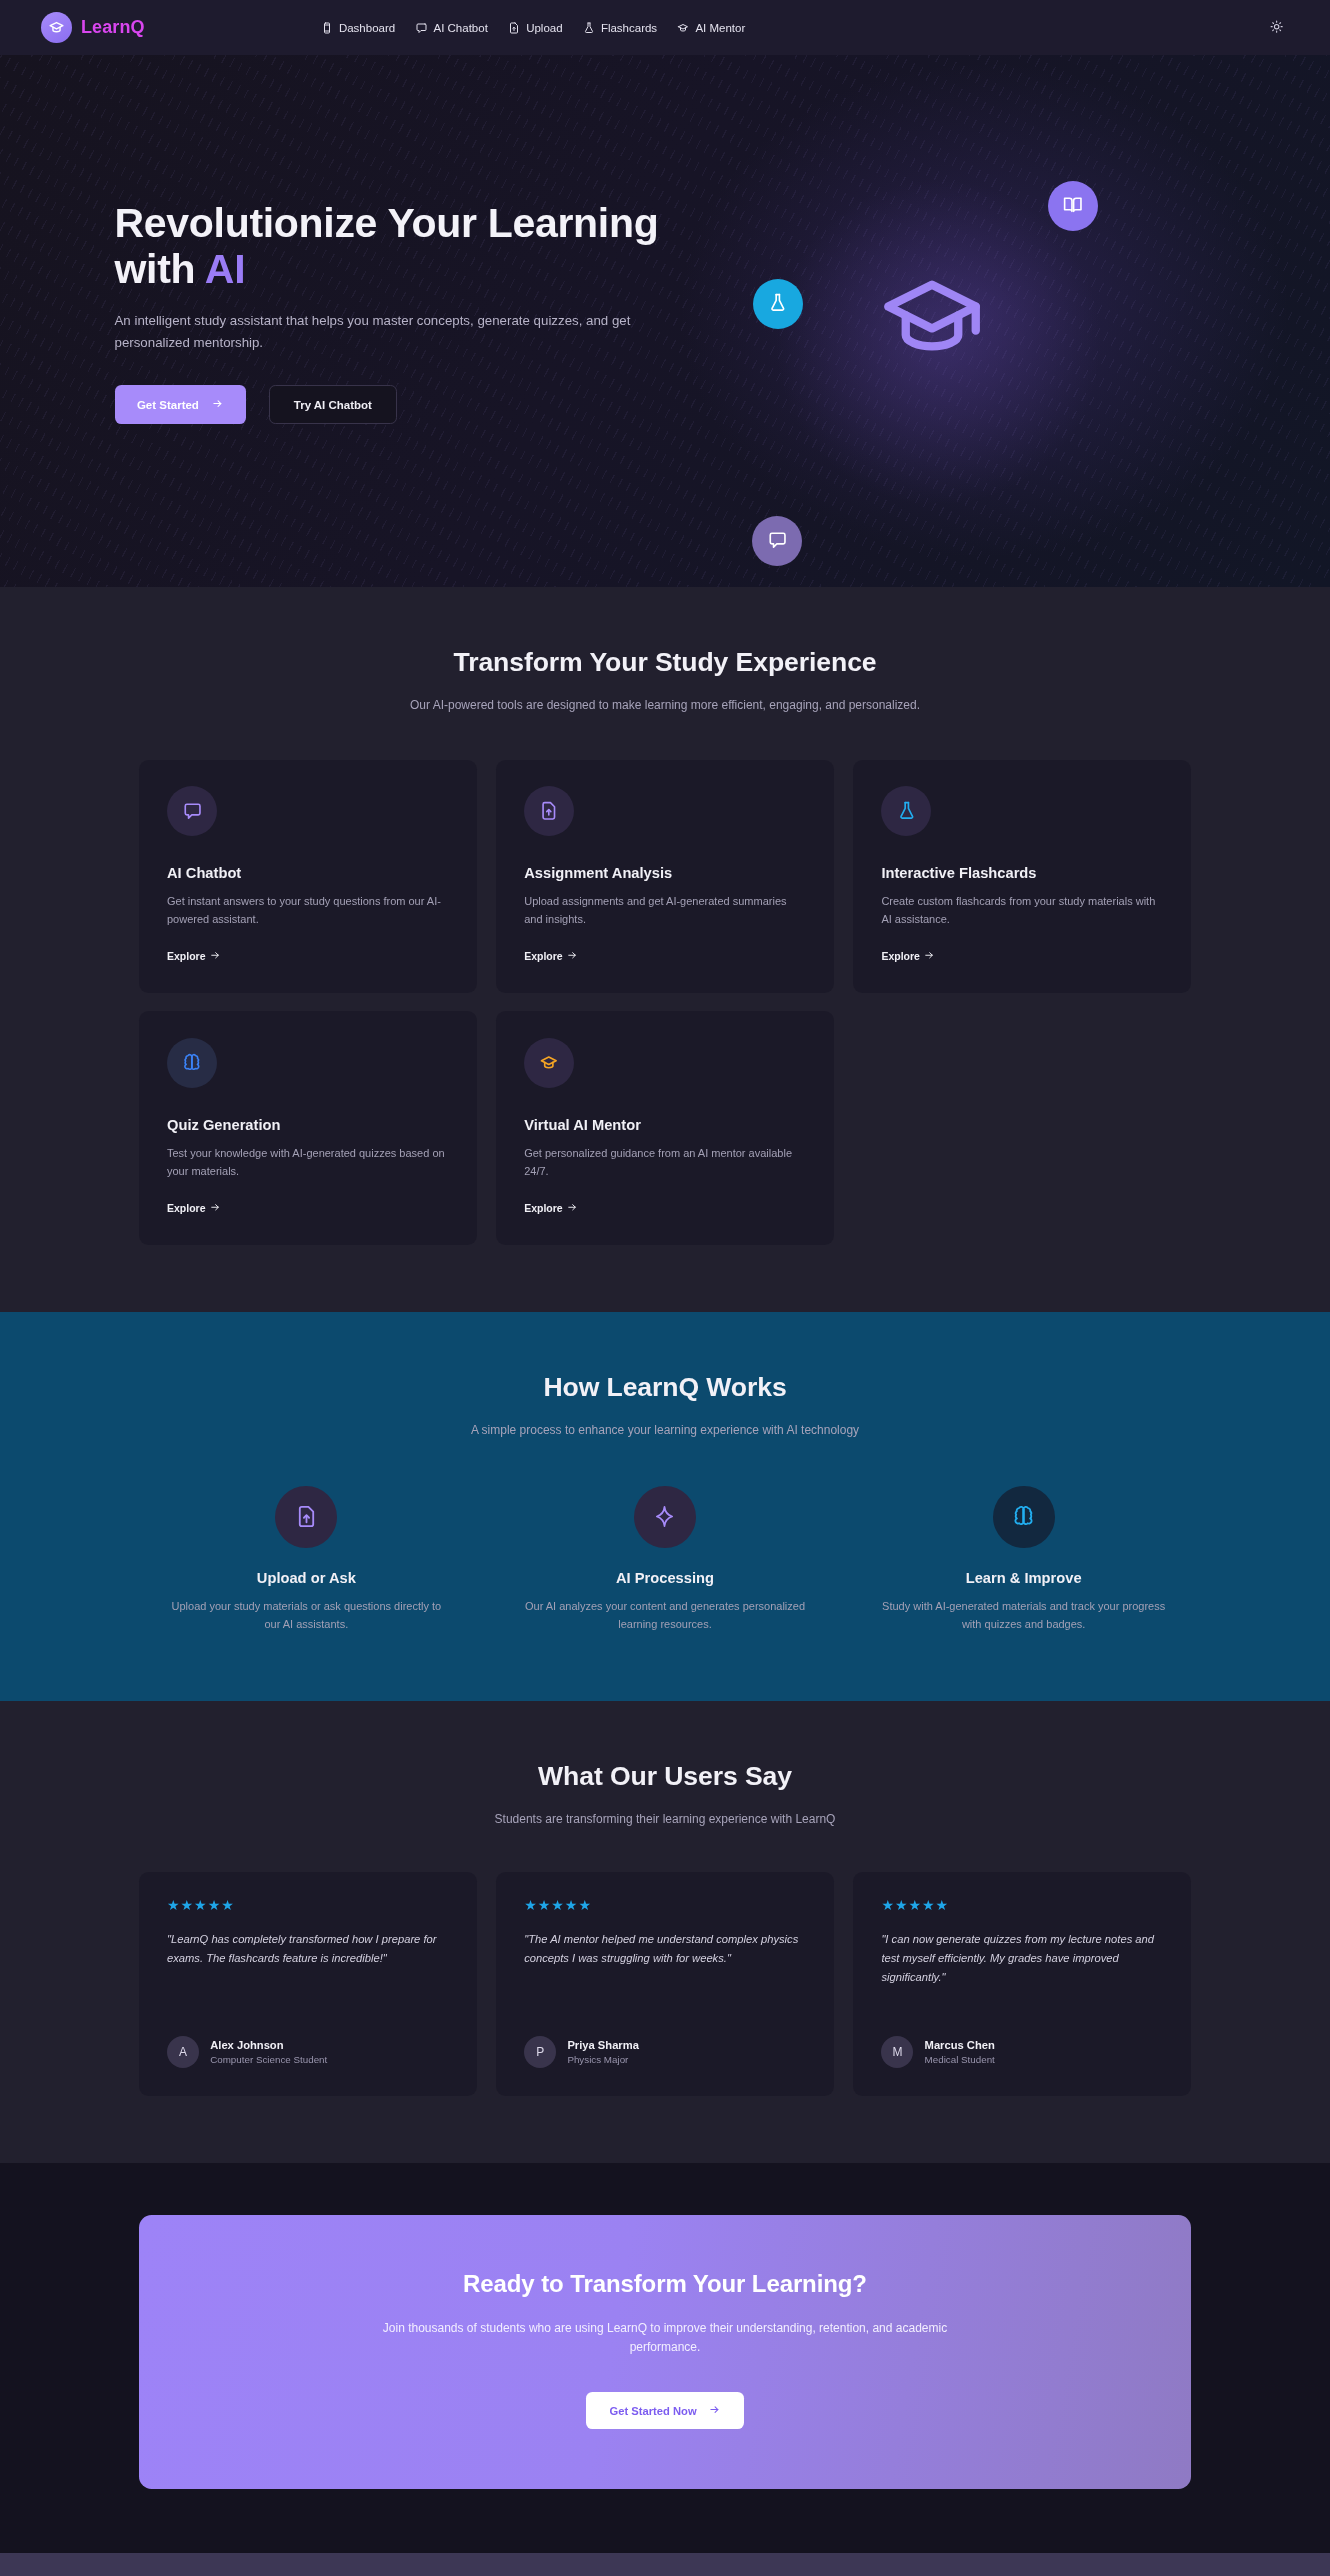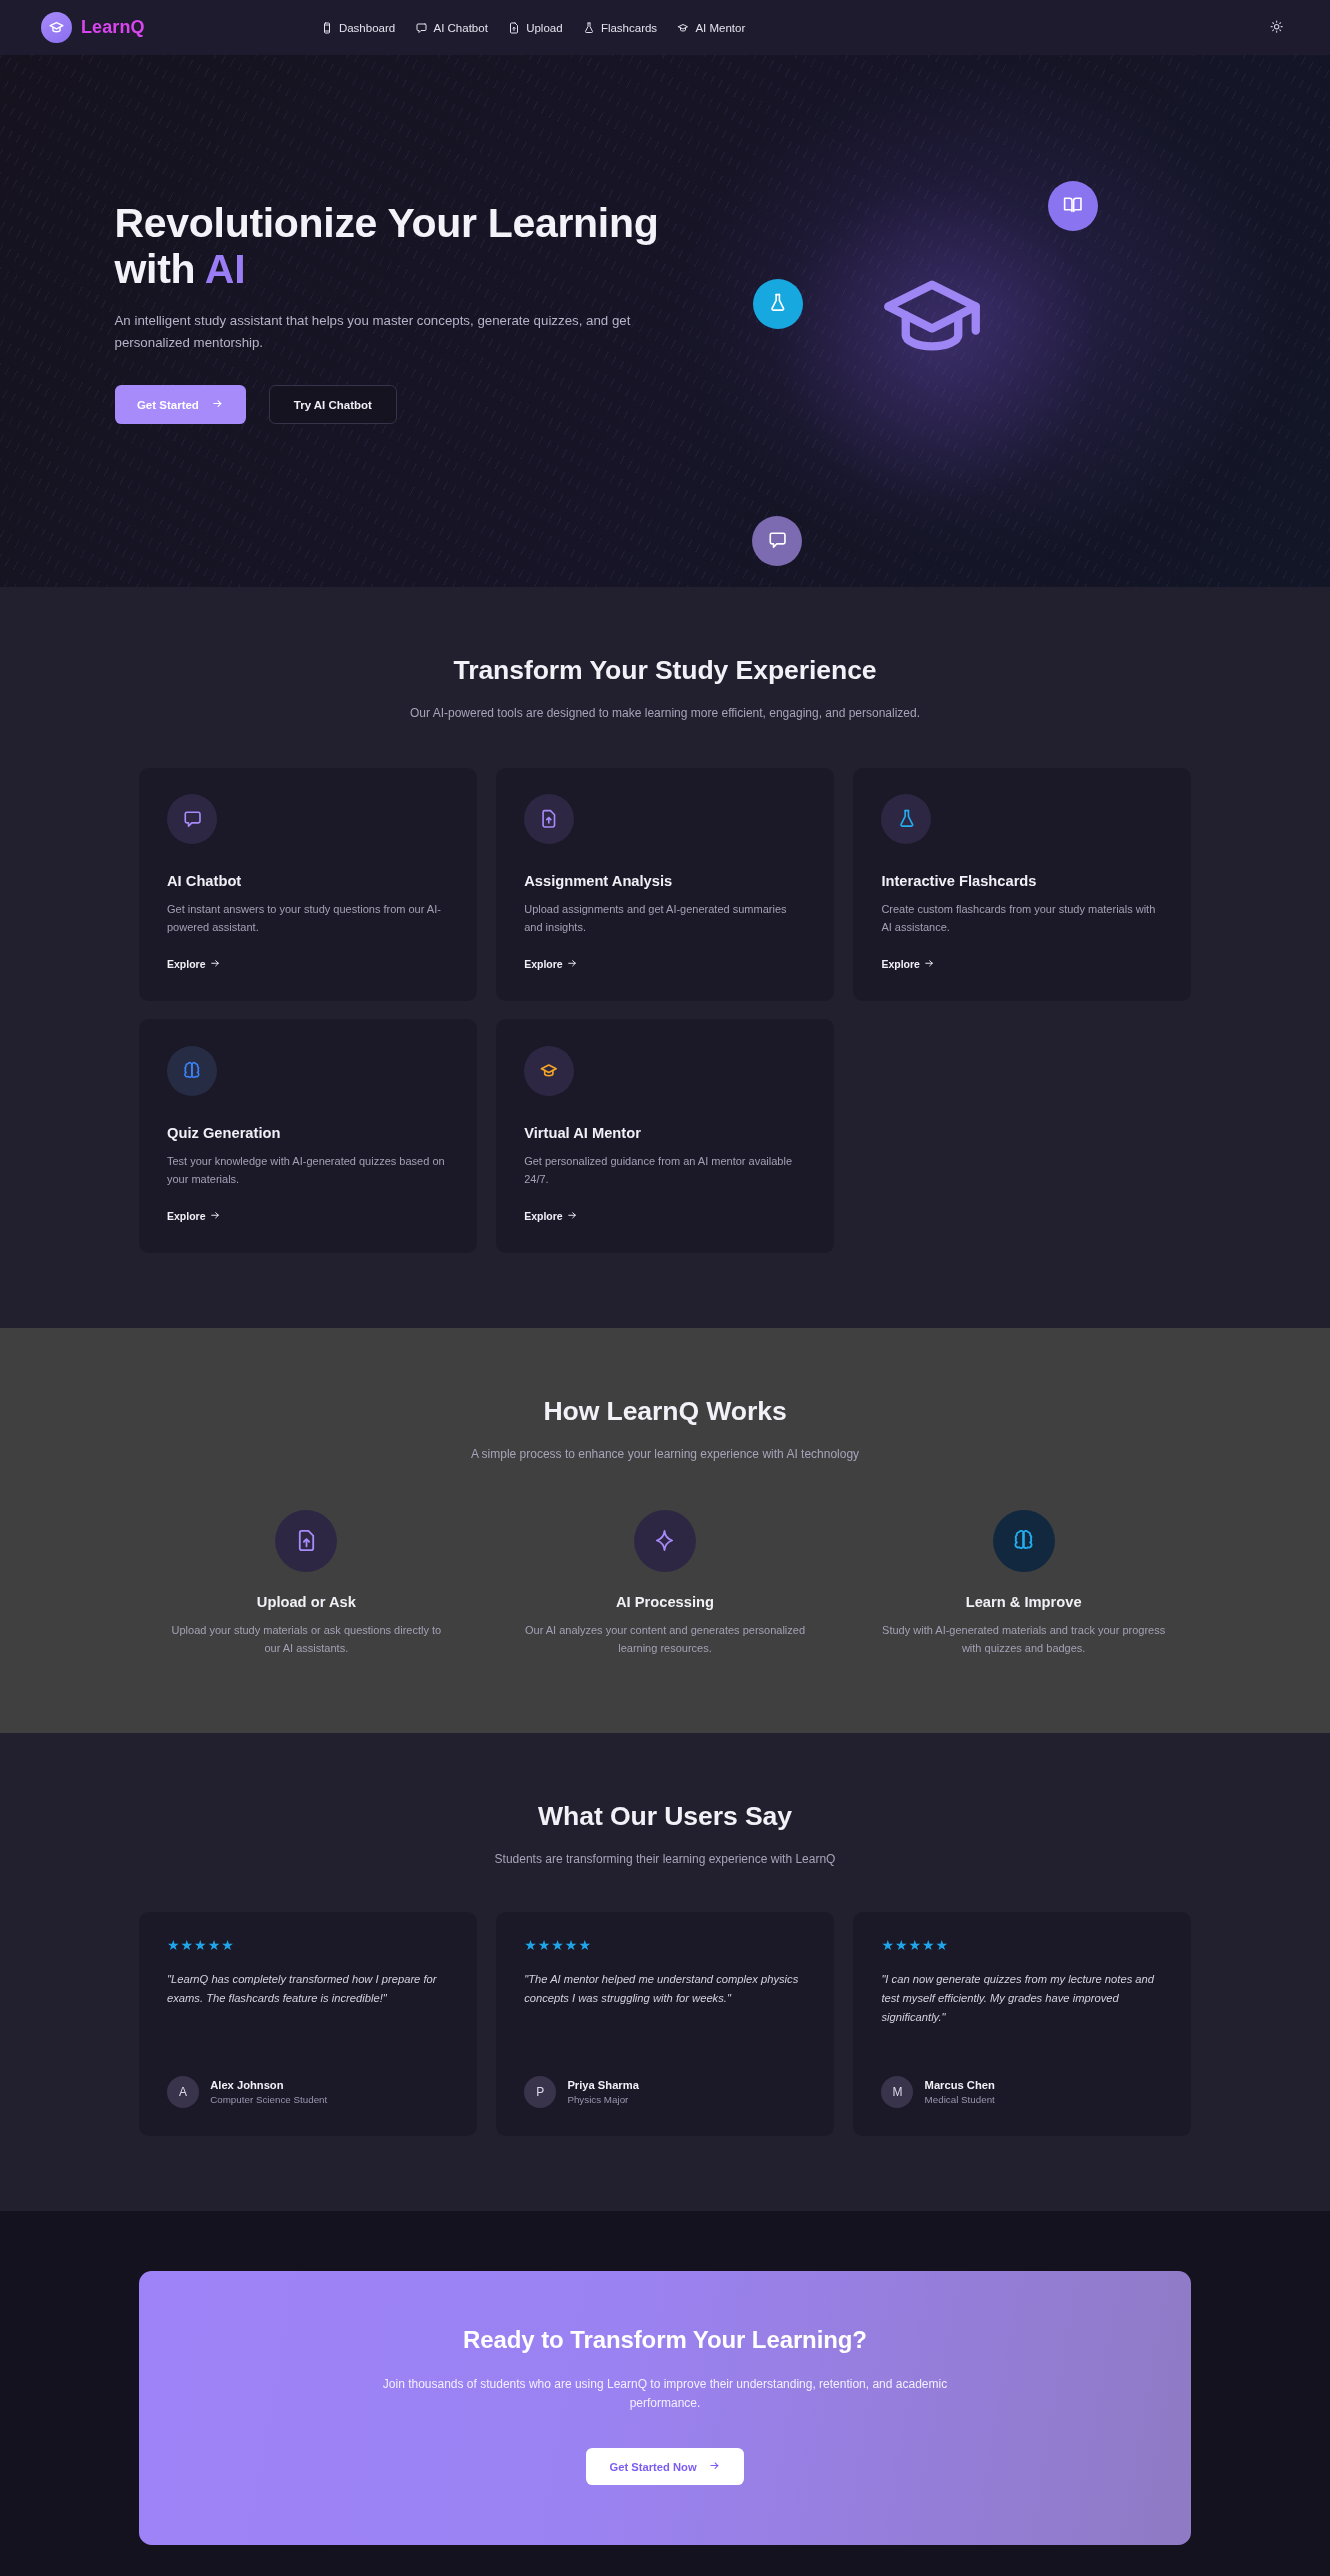--- a/index.html
+++ b/index.html
@@ -71,22 +71,22 @@
   }
   .art-cap { position:absolute; left: 173px; top: 210px; }
   .fbadge { position:absolute; border-radius:50%; display:flex; align-items:center; justify-content:center; }
   .fbadge.book { width: 50px; height: 50px; background:#8b74f0; left: 359px; top: 126px; }
   .fbadge.flask { width: 50px; height: 50px; background:#18a8e0; left: 64px; top: 224px; }
   .fbadge.chat { width: 50px; height: 50px; background:#7c6bb0; left: 63px; top: 461px; }
 
   
   .section { padding: 60px 0 67px; }
   .sec-light { background: #22202e; }
-  .sec-dark  { background: #404040; }
-  .container { max-width: 1204px; margin: 8px auto; padding: 0 76px; }
+  .sec-dark  { background: #0c4a6e; }
+  .container { max-width: 1204px; margin: 0 auto; padding: 0 76px; }
   .sec-title { text-align:center; font-size: 26.6px; font-weight: 700; color: #f2f1f7; letter-spacing: -0.1px; }
   .sec-sub { text-align:center; margin: 17.5px auto 0; font-size: 12px; line-height: 1.6;
              color: #a7a3ba; max-width: 532px; }
 
   
   .features-grid {
     margin-top: 45px; display: grid; grid-template-columns: repeat(3, 1fr);
     column-gap: 19.6px; row-gap: 18px;
   }
   .fcard {

